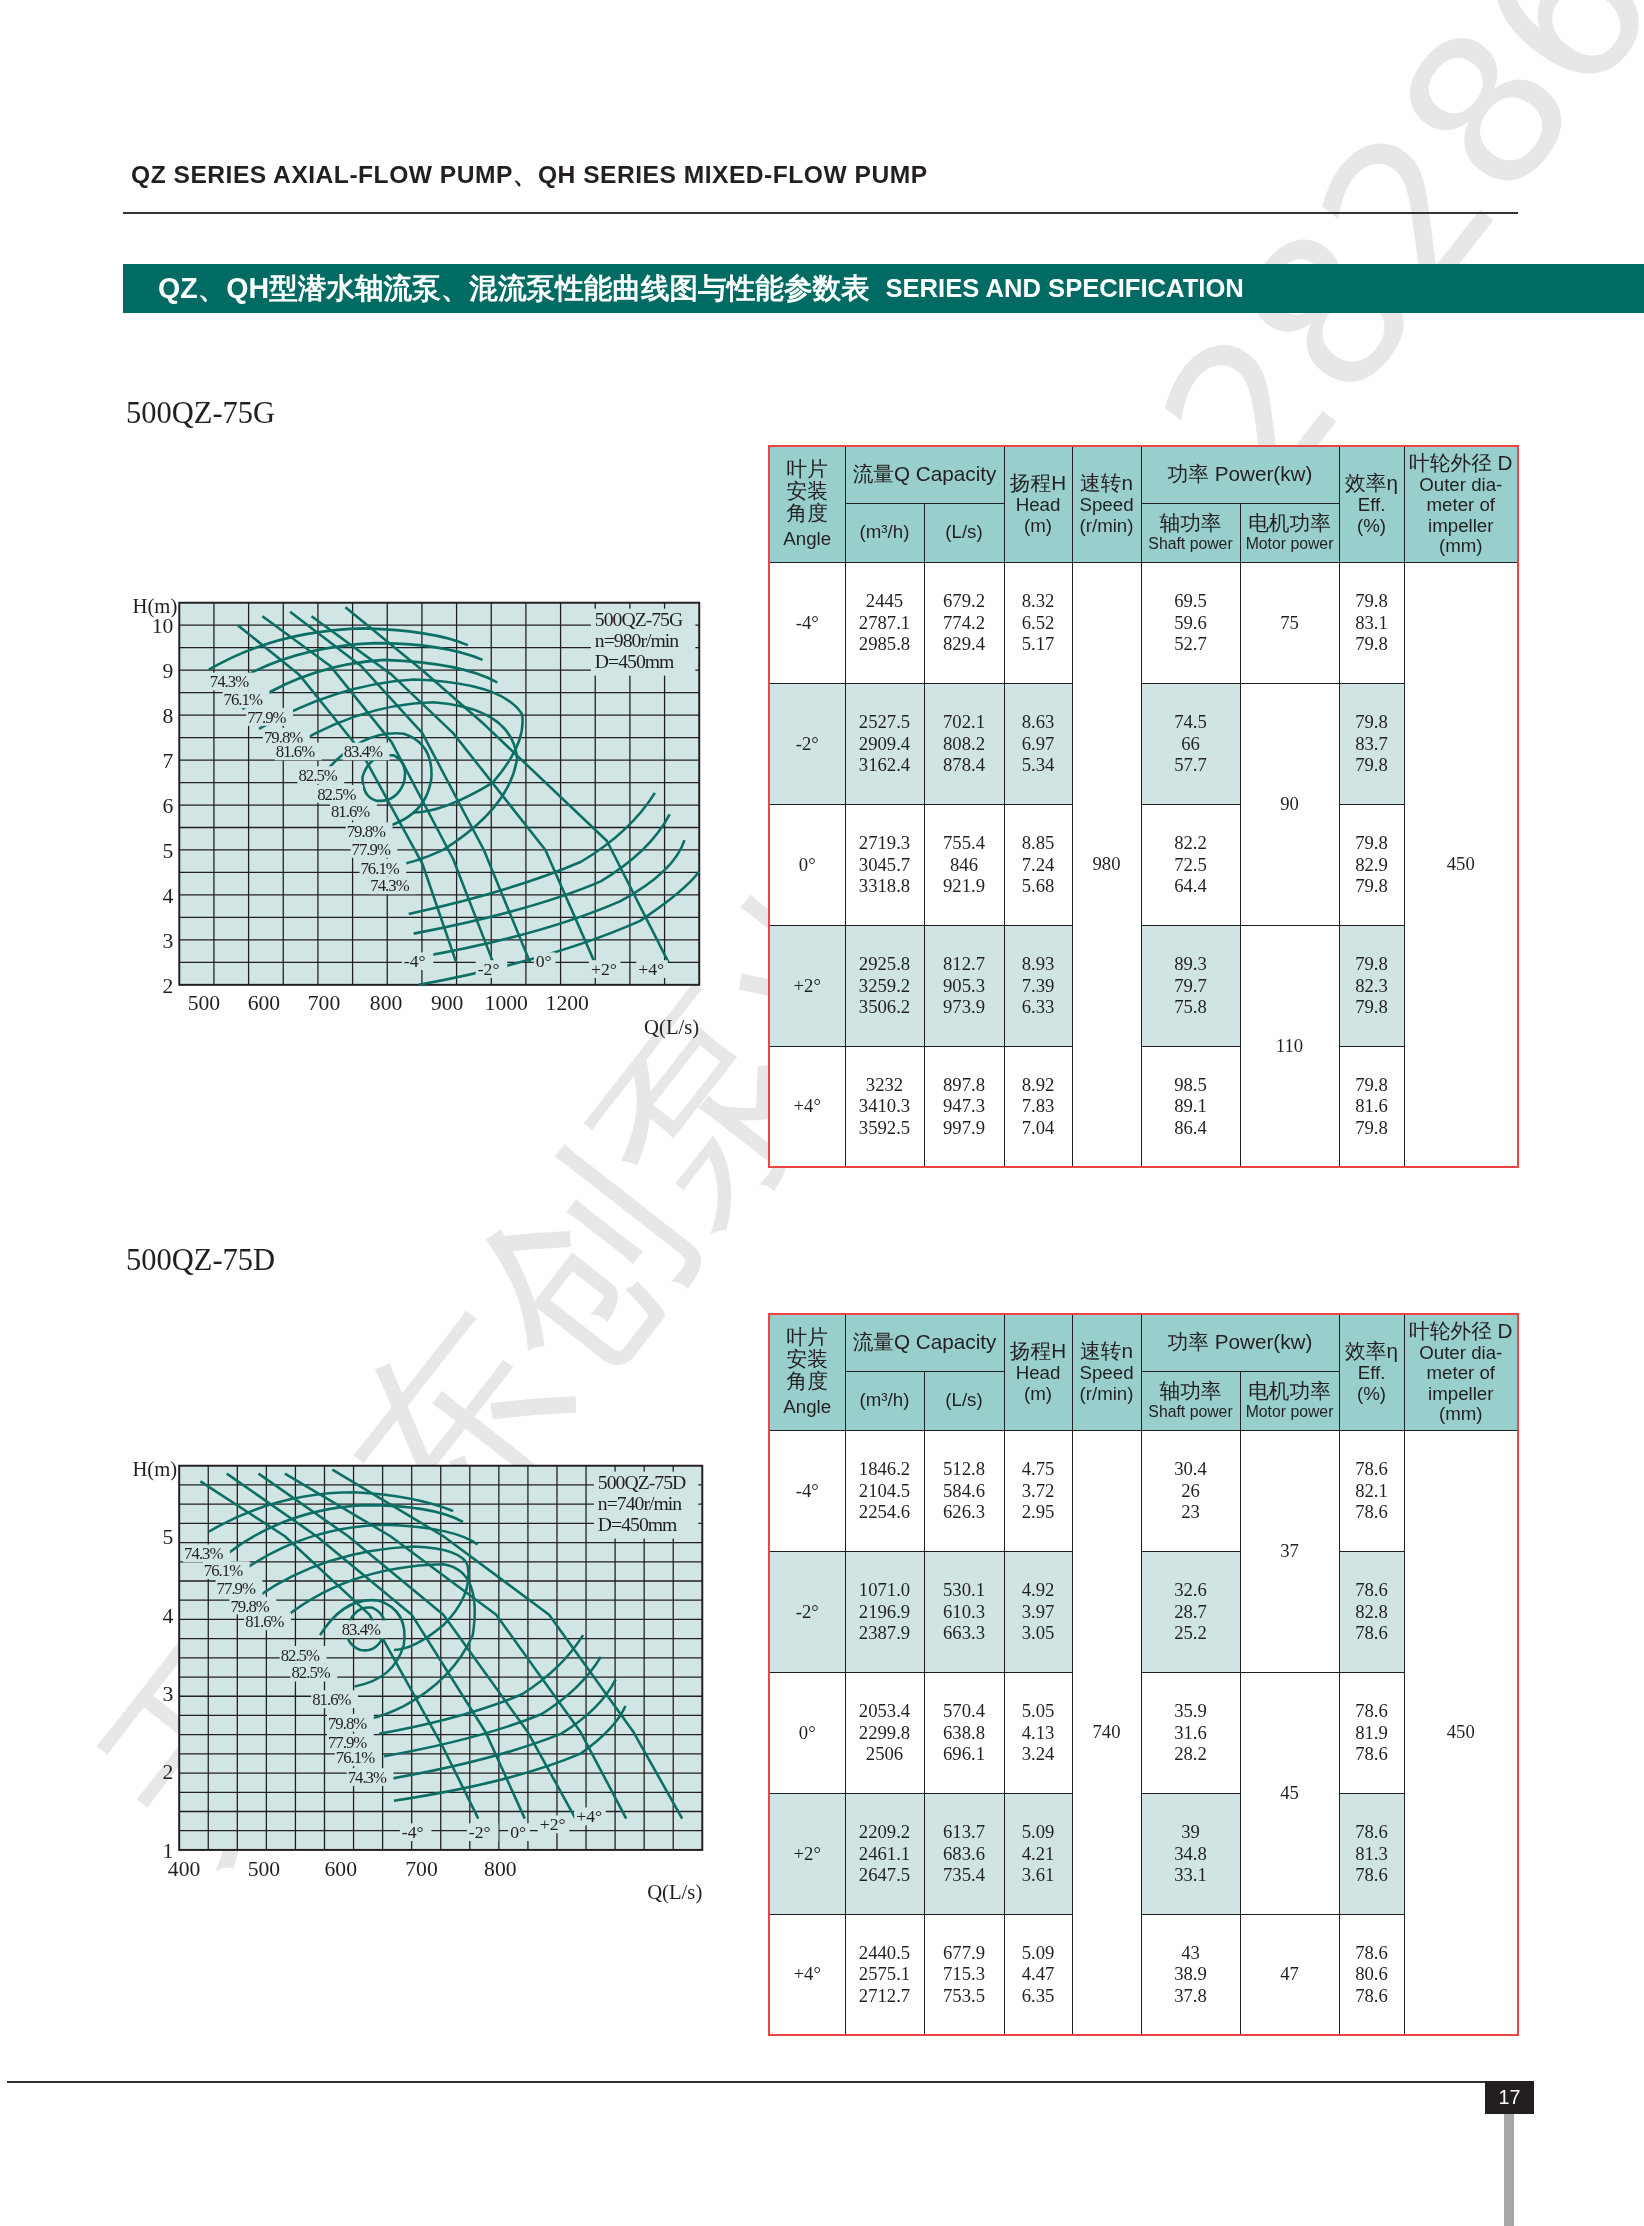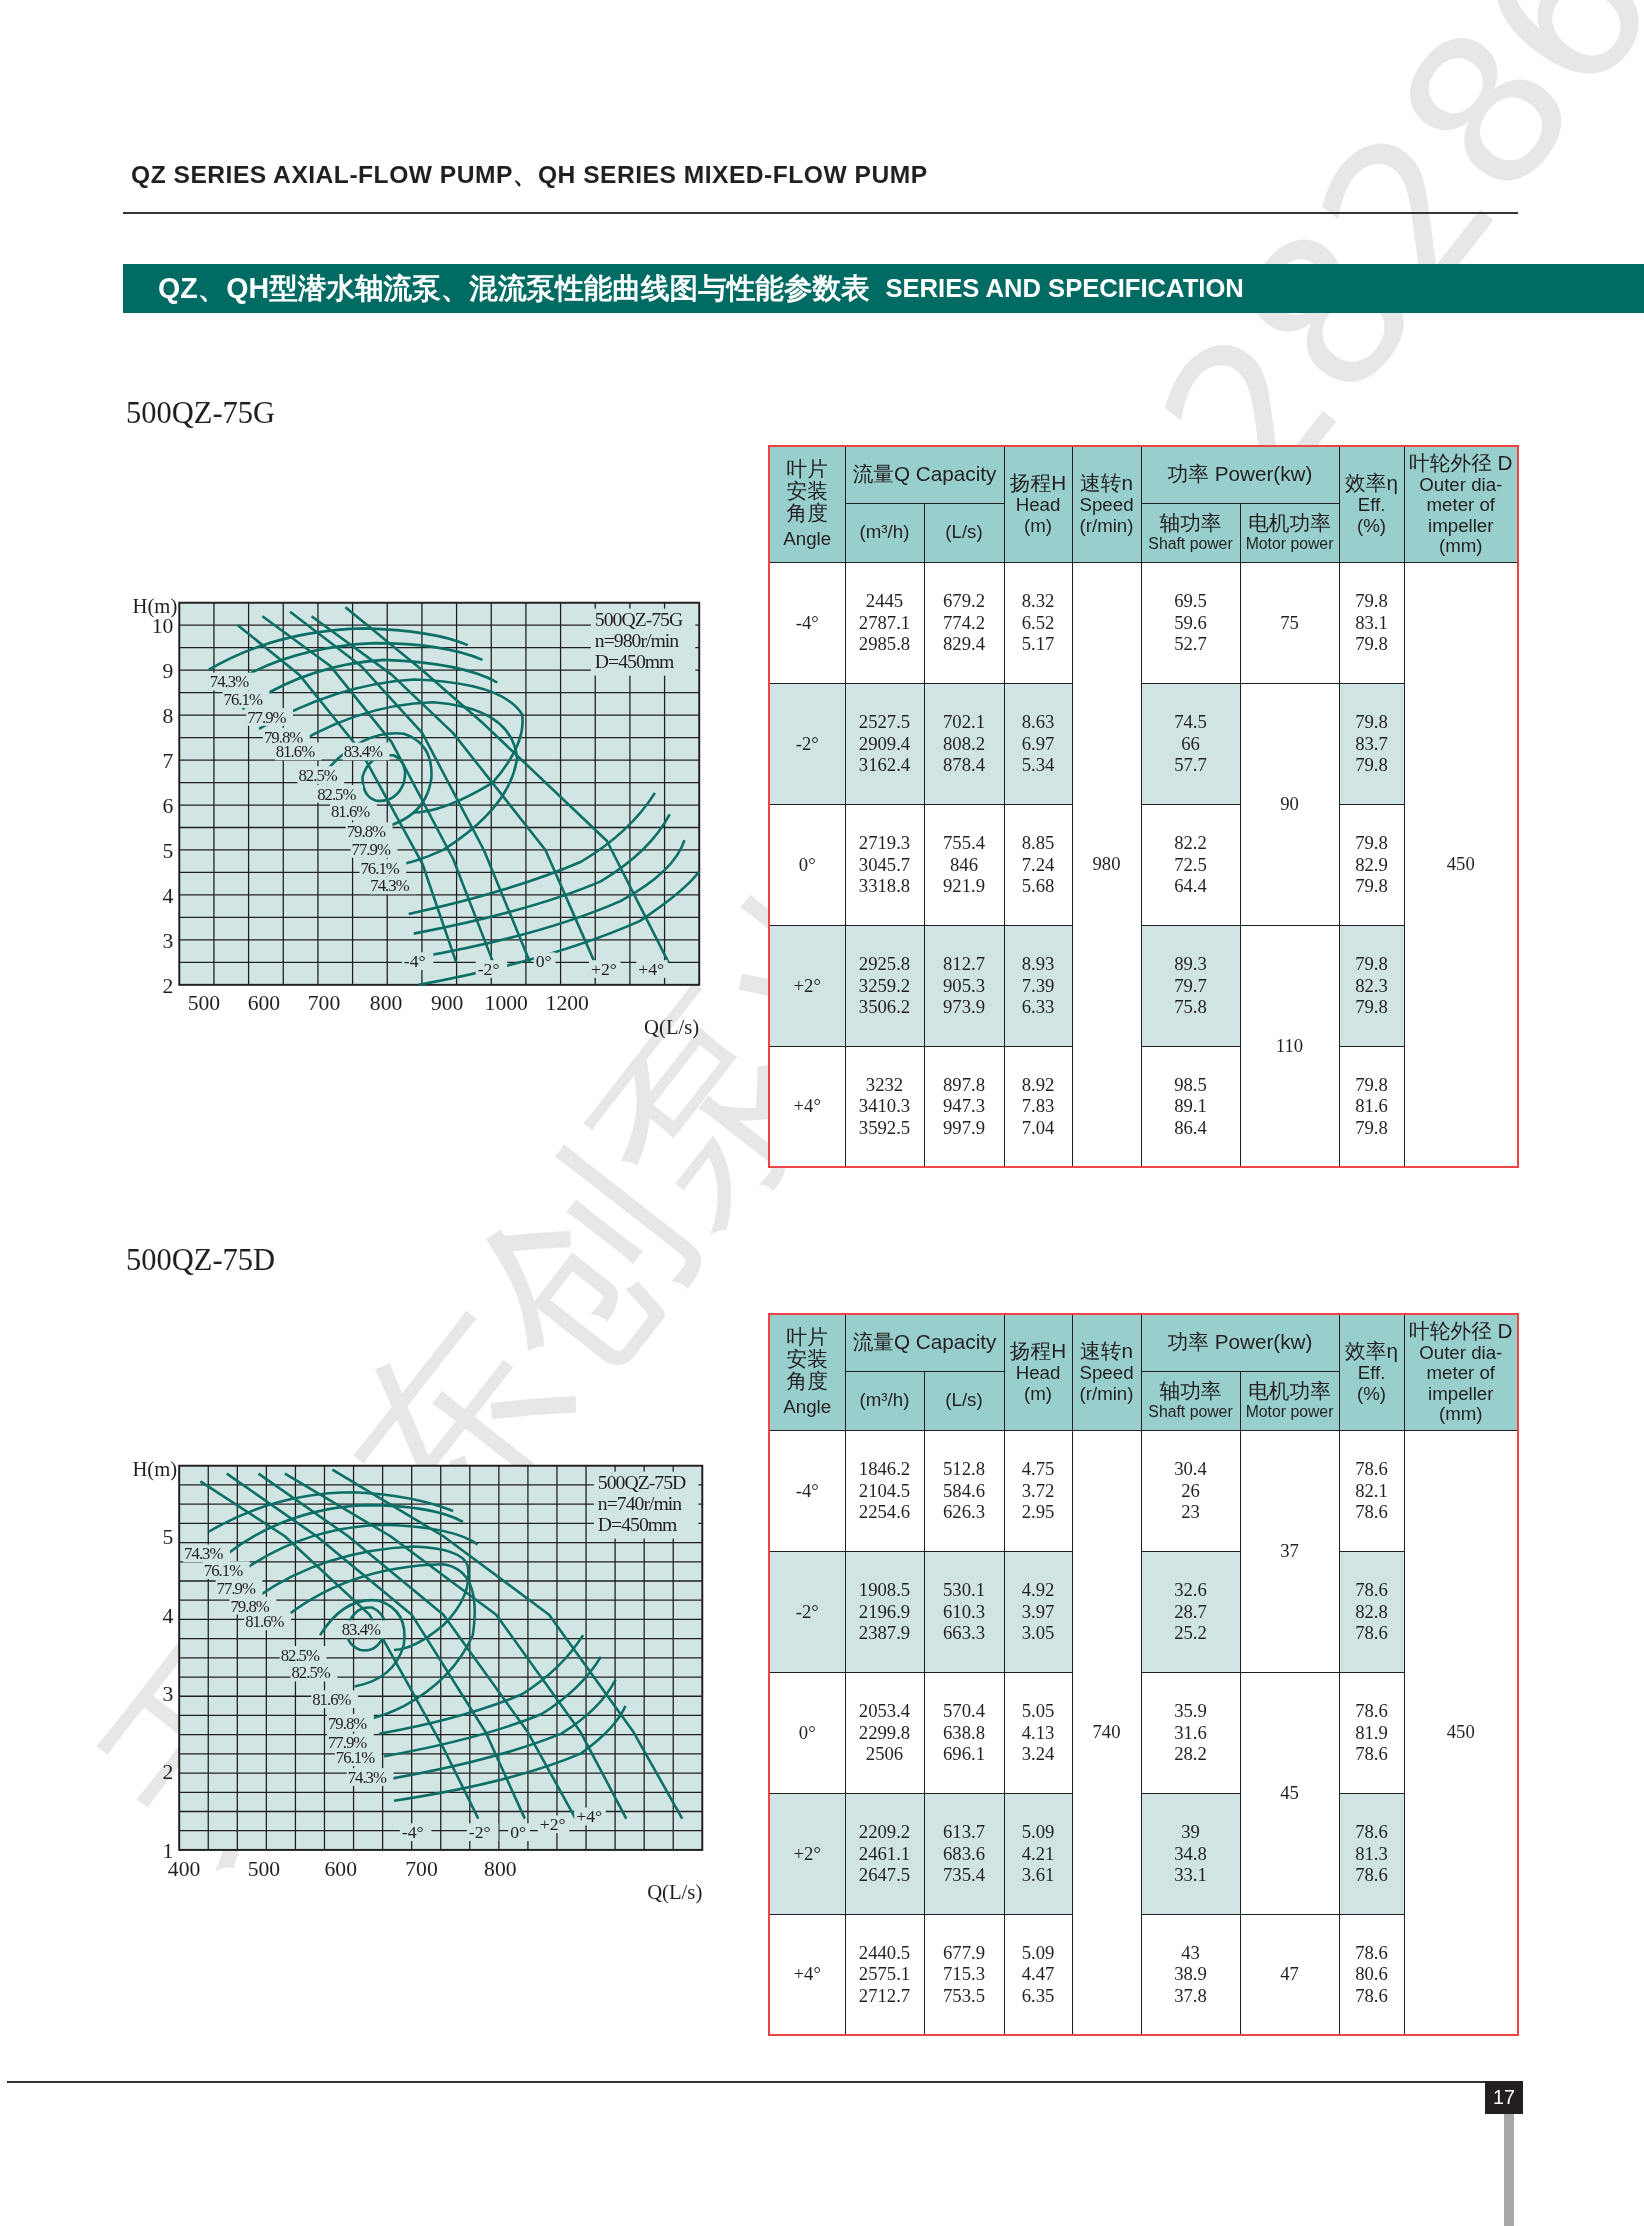--- a/index.html
+++ b/index.html
@@ -23,21 +23,21 @@
   .spec th, .spec td { border: 1px solid #231f20; text-align: center; vertical-align: middle; }
   .spec th { background: #98cfcc; font-family: "Liberation Sans", sans-serif; font-weight: normal; color: #231f20; line-height: 1.1; padding: 0; }
   .spec th .cn { font-size: 20.7px; }
   .spec th .en { font-size: 18.7px; }
   .spec th .sm { font-size: 15.8px; }
   .spec td { font-family: "Liberation Serif", serif; font-size: 18.7px; line-height: 21.7px; background: #ffffff; }
   .spec td.shade { background: #cfe4e3; }
   .spec td .ln { display: block; }
 
   .bottom-rule { position: absolute; left: 6.9px; top: 2081px; width: 1488px; height: 2px; background: #333; }
-  .page-num { position: absolute; left: 1485px; top: 2081px; width: 38px; height: 32.5px; background: #231f20; color: #fff; font-family: "Liberation Sans", sans-serif; font-size: 19.7px; text-align: center; line-height: 32.5px; }
+  .page-num { position: absolute; left: 1485px; top: 2081px; width: 49px; height: 32.5px; background: #231f20; color: #fff; font-family: "Liberation Sans", sans-serif; font-size: 19.7px; text-align: center; line-height: 32.5px; }
   .page-bar { position: absolute; left: 1504px; top: 2114px; width: 9.9px; height: 112px; background: #a8a8a8; }
 
   .watermark { position: absolute; left: 0; top: 0; width: 1644px; height: 2226px; pointer-events: none; overflow: hidden; }
   .watermark span { position: absolute; left: 39px; top: 1744px; transform-origin: 0 0; transform: rotate(-52deg); font-family: "DejaVu Sans", sans-serif; font-size: 207px; color: rgba(170,170,170,0.28); white-space: nowrap; letter-spacing: -3.9px; }
 </style>
 </head>
 <body>
 
 <div class="watermark">
   <span>天津东创泵业40002828608</span>
@@ -567,21 +567,21 @@
         <td class="">
           <span class="ln">78.6</span>
           <span class="ln">82.1</span>
           <span class="ln">78.6</span>
         </td>
         <td rowspan="5">450</td>
       </tr>
       <tr style="height:121px">
         <td class=" shade">-2°</td>
         <td class=" shade">
-          <span class="ln">1908.5</span>
+          <span class="ln">1071.0</span>
           <span class="ln">2196.9</span>
           <span class="ln">2387.9</span>
         </td>
         <td class=" shade">
           <span class="ln">530.1</span>
           <span class="ln">610.3</span>
           <span class="ln">663.3</span>
         </td>
         <td class=" shade">
           <span class="ln">4.92</span>

